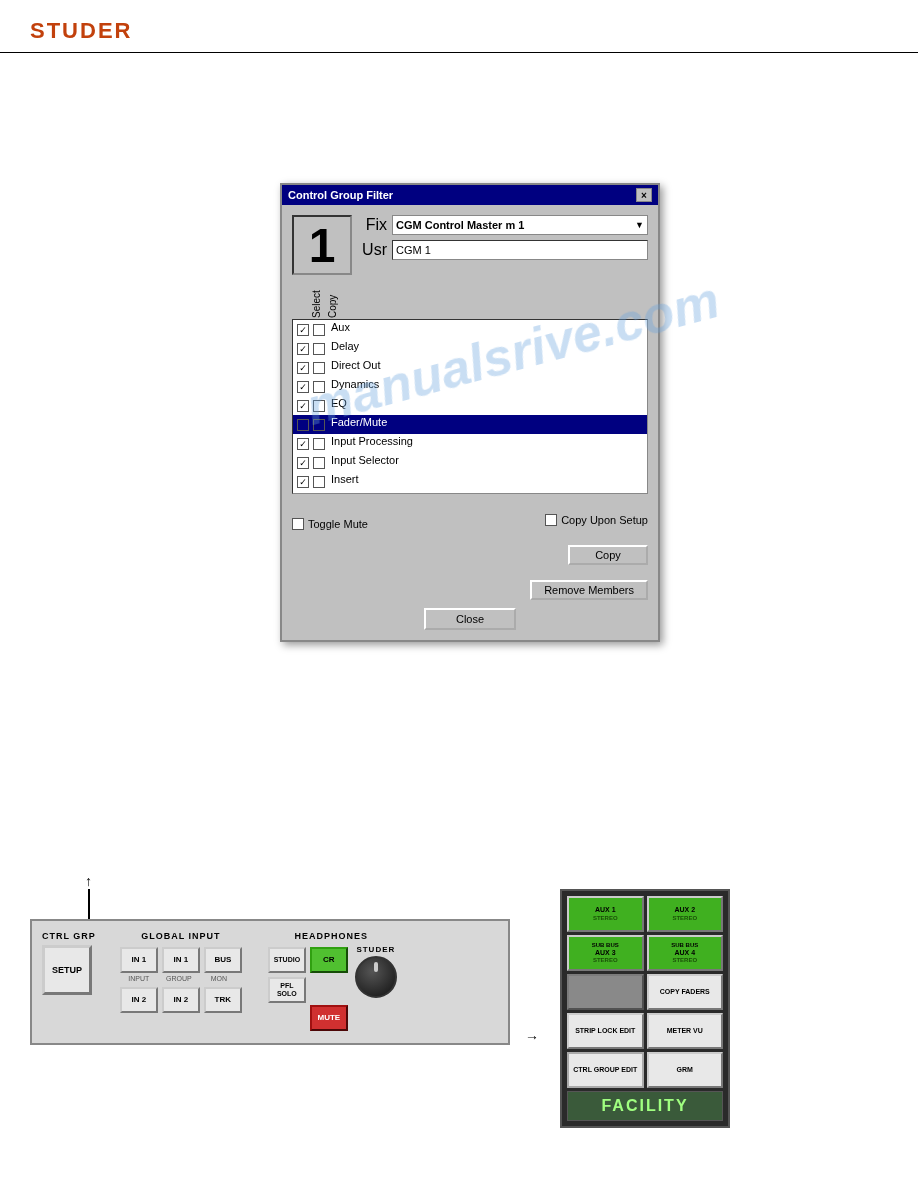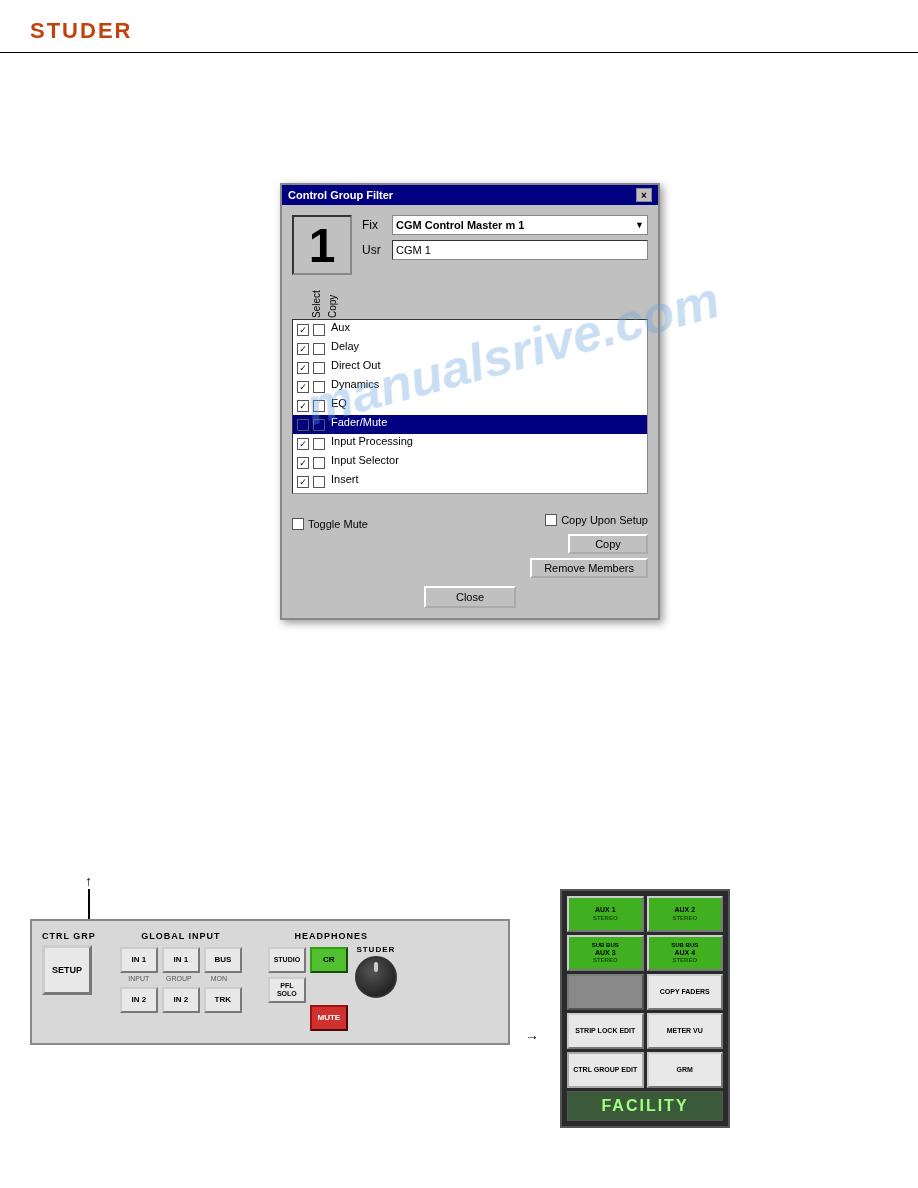--- a/index.html
+++ b/index.html
@@ -97,22 +97,23 @@
       flex-direction: column;
       gap: 5px;
     }
     .field-row {
       display: flex;
       align-items: center;
       gap: 5px;
     }
     .field-label {
       width: 25px;
-      font-size: 12px;
-      color: #000;
+      font-size: 16px;
+      color: #000;
+      text-align: right;
     }
     .field-dropdown {
       flex: 1;
       height: 20px;
       background: #fff;
       border: 1px solid #888;
       font-size: 11px;
       padding: 1px 3px;
       display: flex;
       align-items: center;
@@ -218,21 +219,21 @@
       border: 2px outset #fff;
       padding: 2px 12px;
       font-size: 11px;
       cursor: pointer;
       min-width: 80px;
       text-align: center;
     }
     .buttons-col {
       display: flex;
       flex-direction: column;
-      gap: 4px;
+      gap: 15px;
       align-items: flex-end;
     }
     .close-row {
       display: flex;
       justify-content: center;
       margin-top: 8px;
     }
     .close-btn {
       background: #c0c0c0;
       border: 2px outset #fff;

